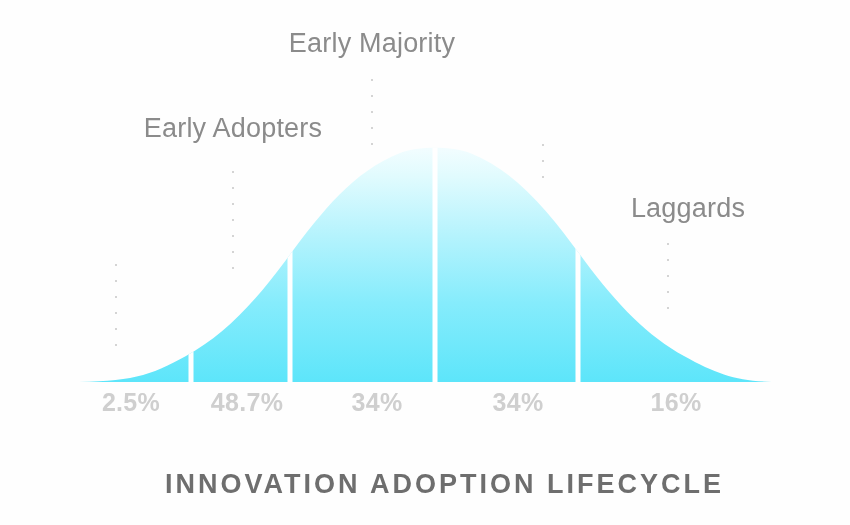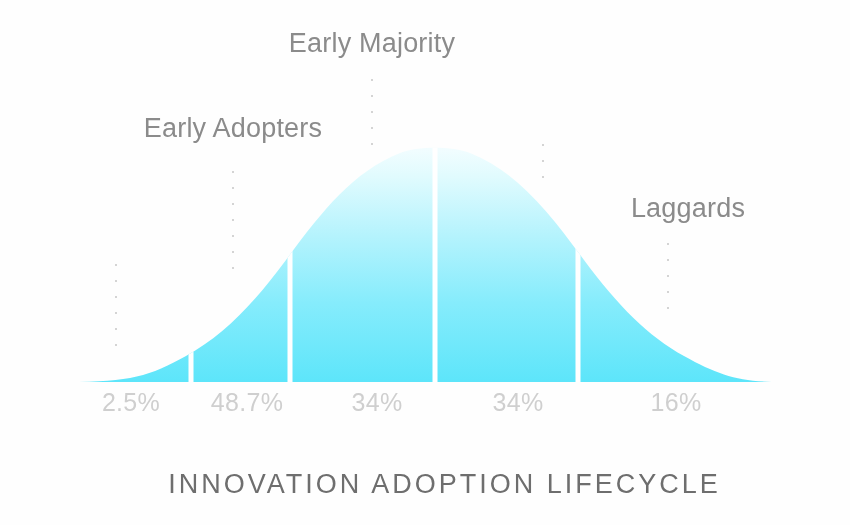--- a/index.html
+++ b/index.html
@@ -49,36 +49,36 @@
     background-size: 3px 16px;
     background-repeat: repeat-y;
     background-position: center top;
     opacity: 0.85;
   }
   
   .pct-label {
     position: absolute;
     color: #cfcfcf;
     font-size: 25px;
-    font-weight: 400;
+    font-weight: 700;
     letter-spacing: 0.3px;
     white-space: nowrap;
     transform: translateX(-50%);
     line-height: 1;
   }
   
   #chart-title {
     position: absolute;
     left: 0;
     right: 0;
     top: 471px;
     text-align: center;
     color: #6e6e6e;
     font-size: 27px;
-    font-weight: normal;
+    font-weight: bold;
     letter-spacing: 3.0px;
     line-height: 1;
     white-space: nowrap;
     margin-left: 39px;
   }
 </style>
 </head>
 <body>
 
 <div id="stage">

